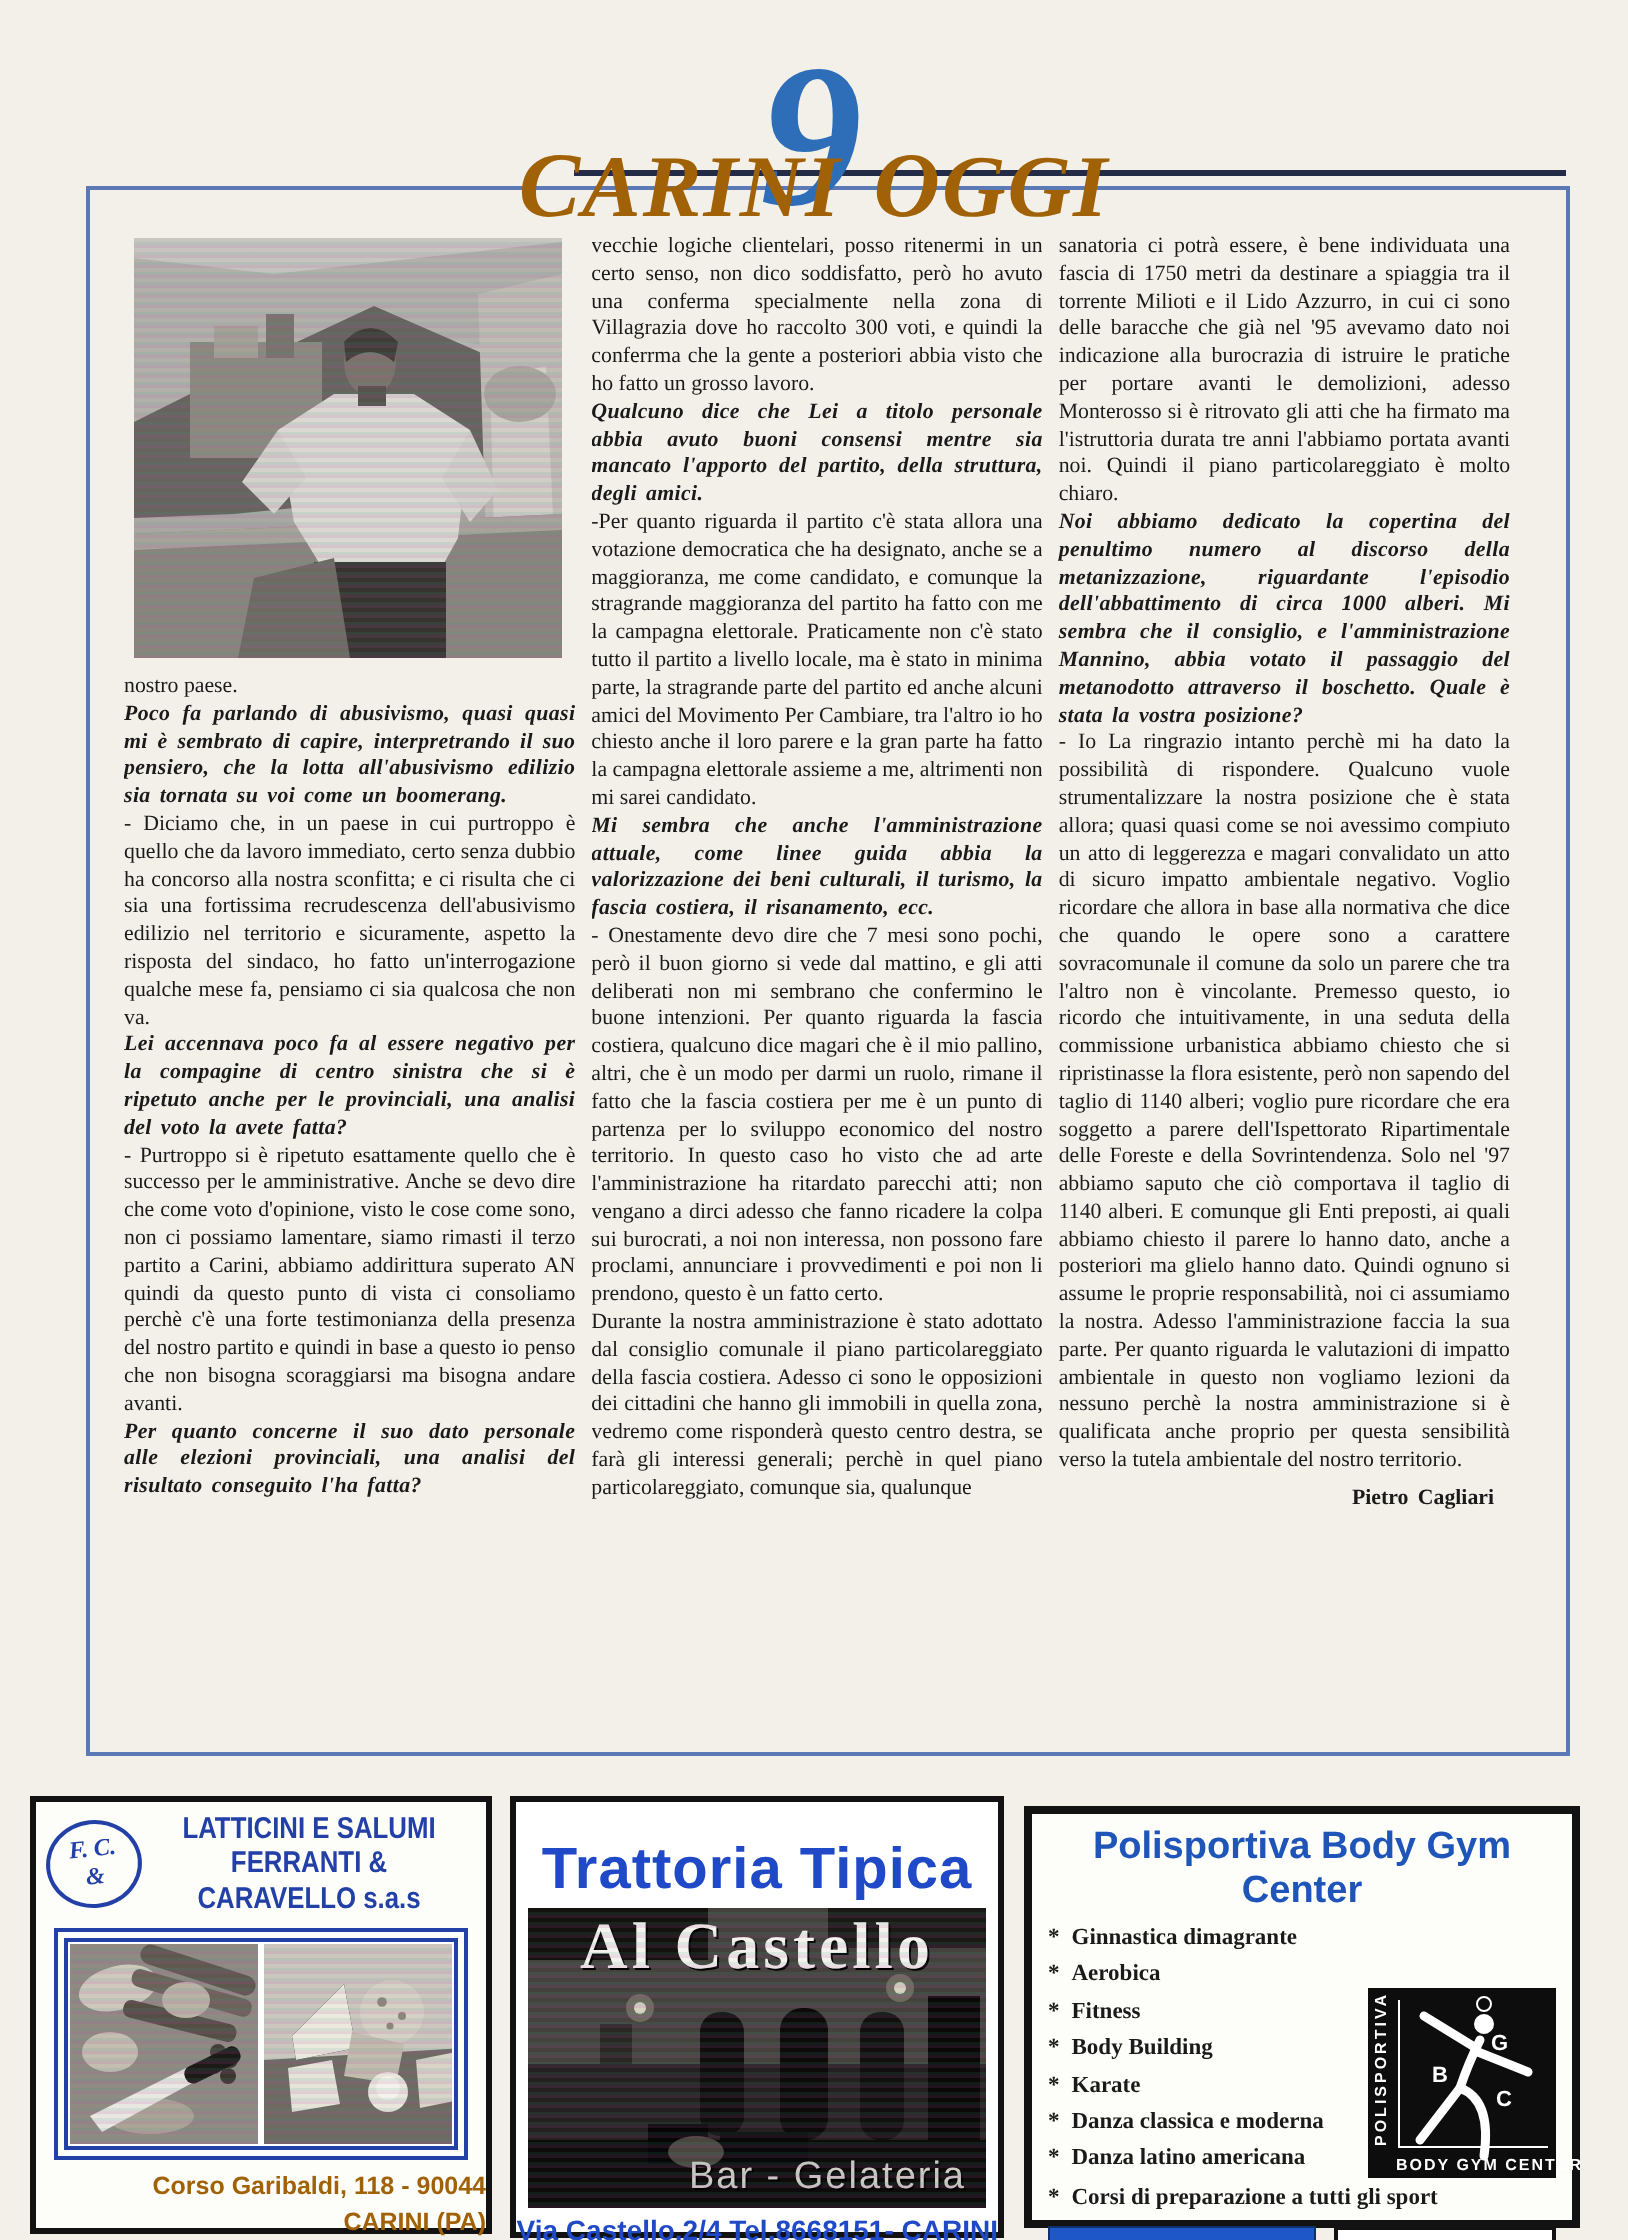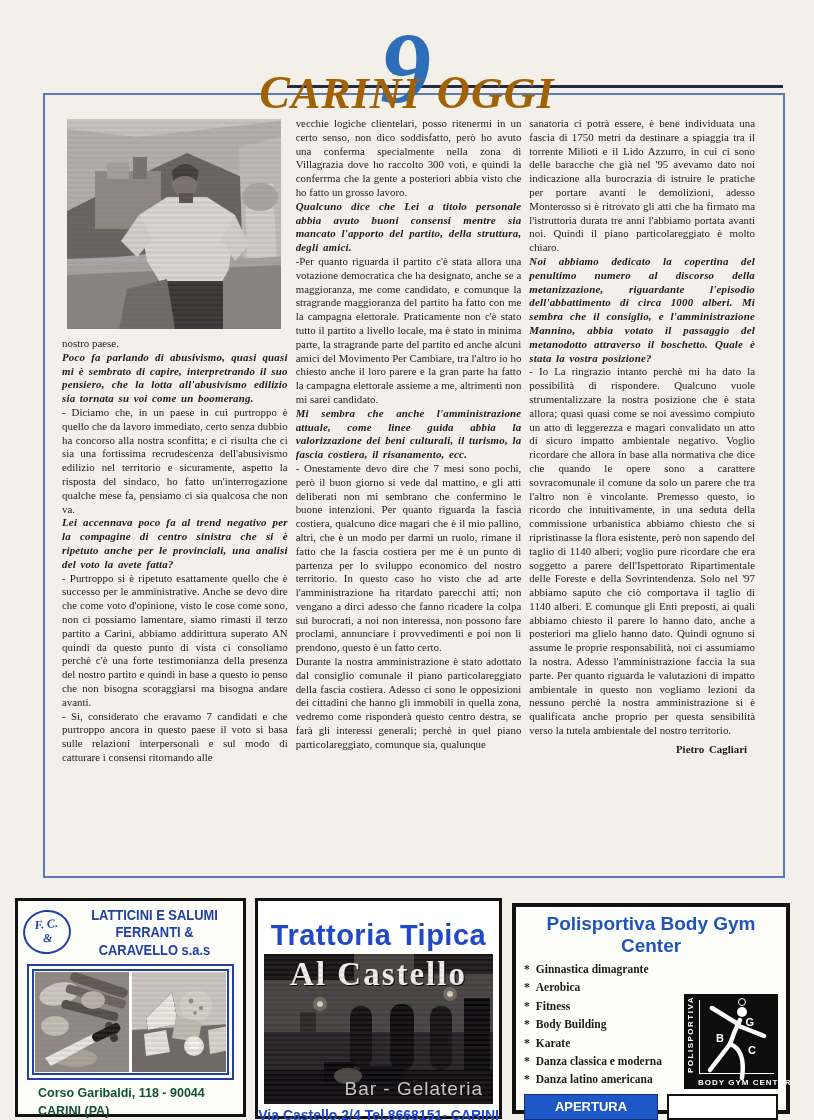--- a/index.html
+++ b/index.html
@@ -35,22 +35,22 @@
   .ad1{left:15px;top:898px;width:231px;height:219px;border:3px solid #121212;}
   .ad1-head{display:flex;align-items:center;padding:5px 5px 2px 5px;}
   .fc-circle{flex:0 0 auto;width:44px;height:40px;border:2px solid #2340a6;border-radius:50%;
              color:#2340a6;font-weight:bold;font-style:italic;font-size:12px;line-height:1.15;
              display:flex;flex-direction:column;align-items:center;justify-content:center;transform:rotate(-6deg);}
   .lat-title{flex:1;text-align:center;color:#2340a6;font-family:"Liberation Sans",sans-serif;
              font-weight:bold;font-size:15px;line-height:1.15;transform:scaleX(.86);transform-origin:center;}
   .lat-panel{margin:4px 9px 4px 9px;border:2px solid #2340a6;padding:3px;}
   .lat-panel-inner{border:2px solid #2340a6;display:flex;gap:3px;background:#fff;padding:1px;}
   .lat-photo{position:relative;width:50%;height:100px;overflow:hidden;background:#8f8a82;}
-  .ad1-addr{color:#14532d;font-family:"Liberation Sans",sans-serif;font-weight:bold;
-            font-size:12.5px;text-align:left;line-height:1.45;margin-top:2px;padding-left:20px;}
+  .ad1-addr{color:#a16207;font-family:"Liberation Sans",sans-serif;font-weight:bold;
+            font-size:12.5px;text-align:right;line-height:1.45;margin-top:2px;padding-left:20px;}
 
   
   .ad2{left:255px;top:898px;width:247px;height:221px;border:3px solid #121212;background:#fff;}
   .trat-title{color:#1f49c7;font-family:"Liberation Sans",sans-serif;font-weight:bold;
               font-size:29px;text-align:center;padding-top:18px;letter-spacing:.5px;}
   .castello{position:relative;margin:2px 6px 3px 6px;height:150px;overflow:hidden;background:#1c1a17;}
   .castello-title{position:absolute;top:2px;left:0;right:0;text-align:center;color:#f4f2ec;
                   font-family:"Liberation Serif",serif;font-weight:bold;font-size:33px;letter-spacing:2px;
                   text-shadow:1px 1px 0 #000;}
   .castello-cap{position:absolute;bottom:4px;right:10px;color:#cfccc4;font-family:"Liberation Sans",sans-serif;
@@ -122,23 +122,23 @@
           <rect x="112" y="74" width="14" height="10" fill="#57524b"></rect>
           <rect x="90" y="162" width="66" height="48" fill="#37342f"></rect>
           <polygon points="60,170 100,160 108,210 52,210" fill="#6e6a62"></polygon>
         </svg>
         <div class="scanlines"></div>
       </figure>
       <div class="col-text">
           <p class="para plain">nostro paese.</p>
           <p class="para question">Poco fa parlando di abusivismo, quasi quasi mi è sembrato di capire, interpretrando il suo pensiero, che la lotta all'abusivismo edilizio sia tornata su voi come un boomerang.</p>
           <p class="para answer">- Diciamo che, in un paese in cui purtroppo è quello che da lavoro immediato, certo senza dubbio ha concorso alla nostra sconfitta; e ci risulta che ci sia una fortissima recrudescenza dell'abusivismo edilizio nel territorio e sicuramente, aspetto la risposta del sindaco, ho fatto un'interrogazione qualche mese fa, pensiamo ci sia qualcosa che non va.</p>
-          <p class="para question">Lei accennava poco fa al trend negativo per la compagine di centro sinistra che si è ripetuto anche per le provinciali, una analisi del voto la avete fatta?</p>
+          <p class="para question">Lei accennava poco fa al essere negativo per la compagine di centro sinistra che si è ripetuto anche per le provinciali, una analisi del voto la avete fatta?</p>
           <p class="para answer">- Purtroppo si è ripetuto esattamente quello che è successo per le amministrative. Anche se devo dire che come voto d'opinione, visto le cose come sono, non ci possiamo lamentare, siamo rimasti il terzo partito a Carini, abbiamo addirittura superato AN quindi da questo punto di vista ci consoliamo perchè c'è una forte testimonianza della presenza del nostro partito e quindi in base a questo io penso che non bisogna scoraggiarsi ma bisogna andare avanti.</p>
-          <p class="para answer">- Si, considerato che eravamo 7 candidati e che purtroppo ancora in questo paese il voto si basa sulle relazioni interpersonali e sul modo di catturare i consensi ritornando alle</p>
+          <p class="para question">Per quanto concerne il suo dato personale alle elezioni provinciali, una analisi del risultato conseguito l'ha fatta?</p>
         </div>
     </div>
     <div class="col">
       <div class="col-text">
           <p class="para answer">vecchie logiche clientelari, posso ritenermi in un certo senso, non dico soddisfatto, però ho avuto una conferma specialmente nella zona di Villagrazia dove ho raccolto 300 voti, e quindi la conferrma che la gente a posteriori abbia visto che ho fatto un grosso lavoro.</p>
           <p class="para question">Qualcuno dice che Lei a titolo personale abbia avuto buoni consensi mentre sia mancato l'apporto del partito, della struttura, degli amici.</p>
           <p class="para answer">-Per quanto riguarda il partito c'è stata allora una votazione democratica che ha designato, anche se a maggioranza, me come candidato, e comunque la stragrande maggioranza del partito ha fatto con me la campagna elettorale. Praticamente non c'è stato tutto il partito a livello locale, ma è stato in minima parte, la stragrande parte del partito ed anche alcuni amici del Movimento Per Cambiare, tra l'altro io ho chiesto anche il loro parere e la gran parte ha fatto la campagna elettorale assieme a me, altrimenti non mi sarei candidato.</p>
           <p class="para question">Mi sembra che anche l'amministrazione attuale, come linee guida abbia la valorizzazione dei beni culturali, il turismo, la fascia costiera, il risanamento, ecc.</p>
           <p class="para answer">- Onestamente devo dire che 7 mesi sono pochi, però il buon giorno si vede dal mattino, e gli atti deliberati non mi sembrano che confermino le buone intenzioni. Per quanto riguarda la fascia costiera, qualcuno dice magari che è il mio pallino, altri, che è un modo per darmi un ruolo, rimane il fatto che la fascia costiera per me è un punto di partenza per lo sviluppo economico del nostro territorio. In questo caso ho visto che ad arte l'amministrazione ha ritardato parecchi atti; non vengano a dirci adesso che fanno ricadere la colpa sui burocrati, a noi non interessa, non possono fare proclami, annunciare i provvedimenti e poi non li prendono, questo è un fatto certo.</p>
           <p class="para answer">Durante la nostra amministrazione è stato adottato dal consiglio comunale il piano particolareggiato della fascia costiera. Adesso ci sono le opposizioni dei cittadini che hanno gli immobili in quella zona, vedremo come risponderà questo centro destra, se farà gli interessi generali; perchè in quel piano particolareggiato, comunque sia, qualunque</p>
@@ -266,20 +266,25 @@
           </g>
           <circle cx="58" cy="18" r="5" fill="#ffffff"></circle>
         </svg>
         <span class="letter lG">G</span>
         <span class="letter lB">B</span>
         <span class="letter lC">C</span>
         <span class="ring"></span>
         <div class="caption">BODY GYM CENTER</div>
       </div>
     </div>
+    <div style="padding:0 0 0 8px;">
+      <ul class="gym-list" style="margin-top:1px;">
+        <li><span class="bullet">*</span><span>Corsi di preparazione a tutti gli sport</span></li>
+      </ul>
+    </div>
     <div class="gym-bottom">
       <div class="apertura">
         <div>APERTURA</div>
 
       </div>
       <div class="gym-addr">
         
         
       </div>
     </div>

